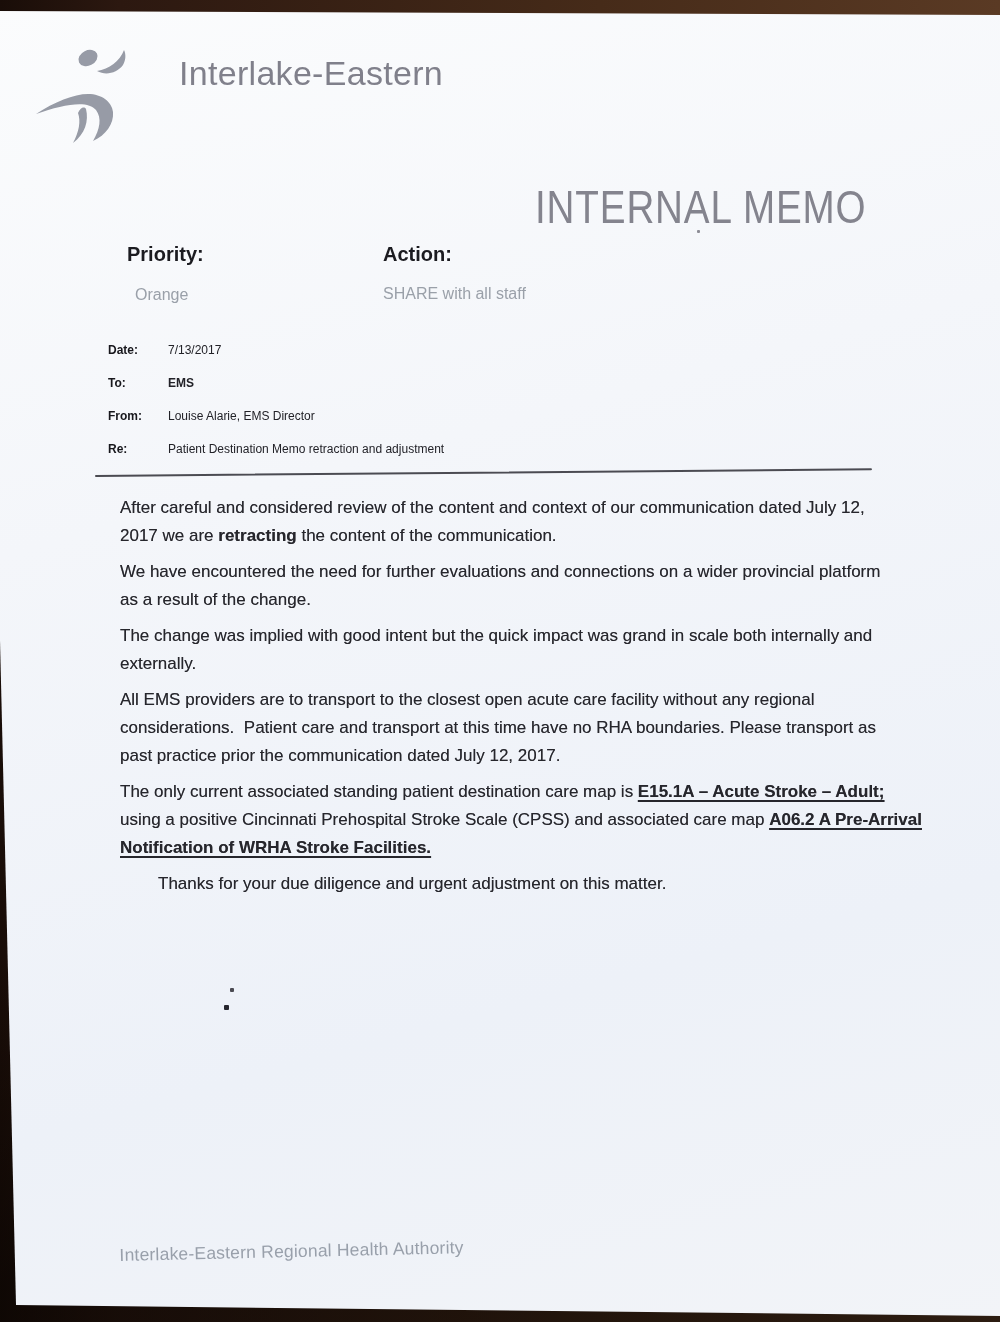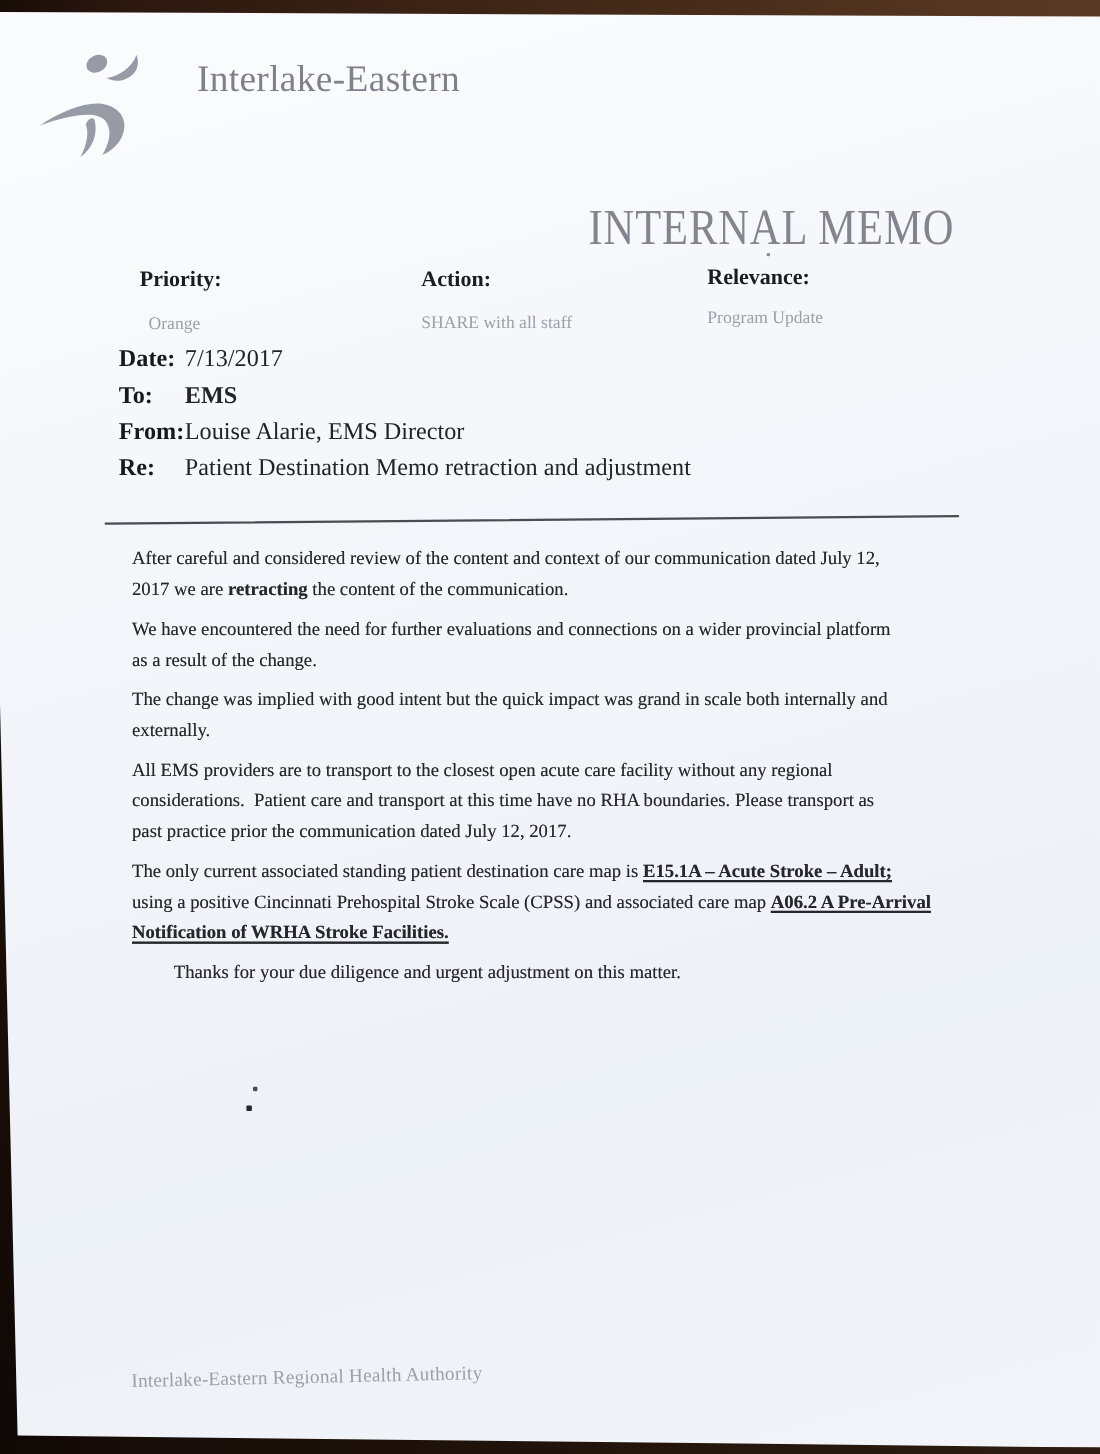--- a/index.html
+++ b/index.html
@@ -7,21 +7,20 @@
     width: 1000px; height: 1322px;
     overflow: hidden;
     font-family: "Liberation Sans", sans-serif;
   }
   .scene {
     position: relative;
     width: 1000px; height: 1322px;
     background-image:
       linear-gradient(180deg, rgba(0,0,0,0) 72%, rgba(6,3,1,.55) 97%),
       linear-gradient(90deg, #190d08 0%, #2c1810 12%, #462b19 60%, #5a3a24 100%);
-    font-family: Liberation Serif, serif;
   }
   .paper {
     position: absolute; inset: 0;
     background: linear-gradient(165deg, #fbfcfd 0%, #f4f6fa 35%, #edf1f8 72%, #f2f4f8 100%);
     clip-path: polygon(0 11px, 100% 15px, 100% 1316px, 16px 1305px, 0 640px);
   }
   
   .logo-mark { position: absolute; left: 36px; top: 46px; width: 94px; height: 100px; }
   .logo-mark path, .logo-mark ellipse { fill: #979ba6; }
   .logo-name {
@@ -43,23 +42,23 @@
   .meta-col { position: absolute; top: 243px; }
   .col-priority { left: 127px; }
   .col-action { left: 383px; }
   .col-relevance { left: 643px; top: 241px; }
   .meta-label { font-size: 20px; font-weight: 700; color: #1b1b20; }
   .meta-value { font-size: 16px; color: #9aa0a9; margin-top: 19px; }
   .col-priority .meta-value { margin-left: 8px; margin-top: 20px; }
   .col-relevance .meta-value { margin-top: 17px; }
   
   .fields {
-    position: absolute; left: 108px; top: 316px; width: 790px;
+    position: absolute; left: 108px; top: 340px; width: 790px;
     display: grid; grid-template-columns: 60px 1fr;
-    row-gap: 13px; font-size: 22px; color: #222228; line-height: 20px;
+    row-gap: 13px; font-size: 12px; color: #222228; line-height: 20px;
   }
   .f-label { font-weight: 700; color: #17171c; }
   .f-bold { font-weight: 700; }
   
   .rule {
     position: absolute; left: 95px; top: 475px; width: 777px; height: 2px;
     background: #4b4b52; border-radius: 2px;
     transform: rotate(-0.5deg); transform-origin: left center;
   }
   
@@ -107,24 +106,20 @@
     <h1 class="memo-title">INTERNAL MEMO</h1>
 
     <div class="meta-col col-priority">
       <div class="meta-label">Priority:</div>
       <div class="meta-value">Orange</div>
     </div>
     <div class="meta-col col-action">
       <div class="meta-label">Action:</div>
       <div class="meta-value">SHARE with all staff</div>
     </div>
-    <div class="meta-col col-relevance">
-      <div class="meta-label">Relevance:</div>
-      <div class="meta-value">Program Update</div>
-    </div>
 
     <div class="fields">
       <div class="f-label">Date:</div>
       <div class="f-value">7/13/2017</div>
       <div class="f-label">To:</div>
       <div class="f-value f-bold">EMS</div>
       <div class="f-label">From:</div>
       <div class="f-value">Louise Alarie, EMS Director</div>
       <div class="f-label">Re:</div>
       <div class="f-value">Patient Destination Memo retraction and adjustment</div>

